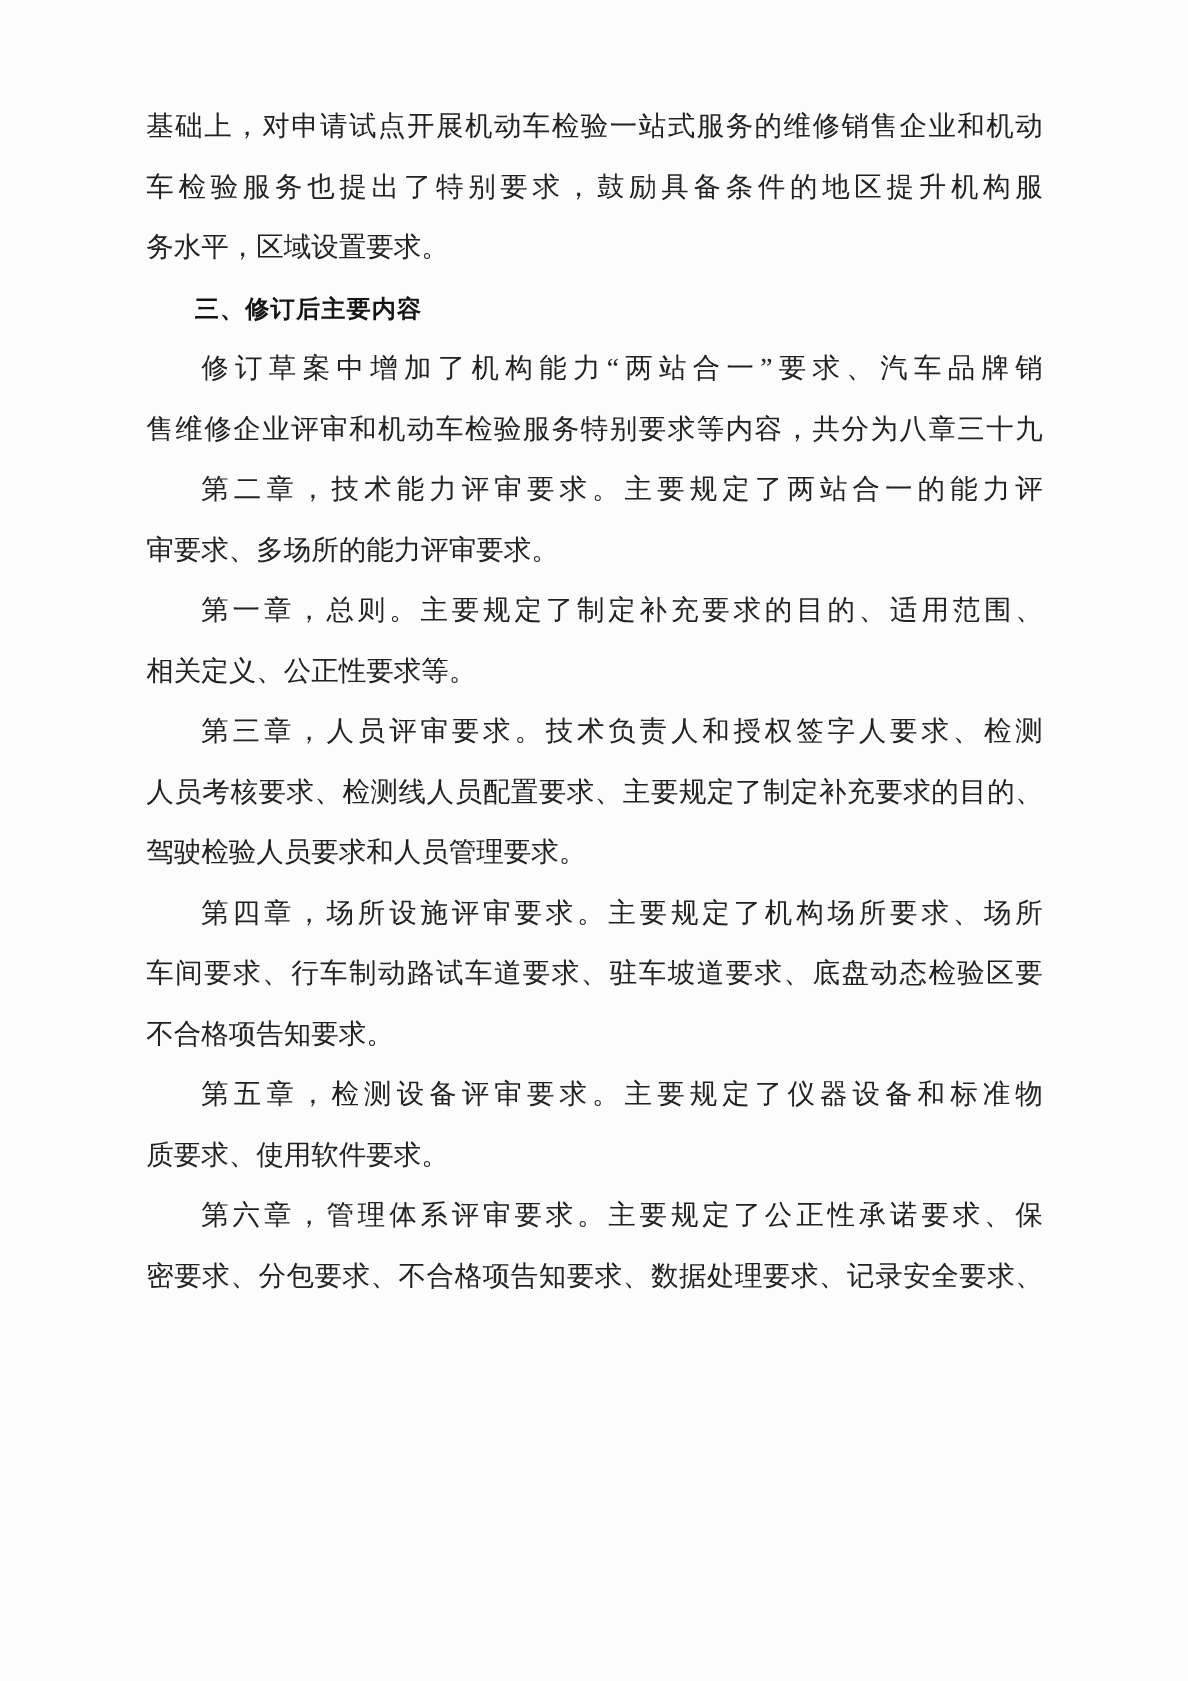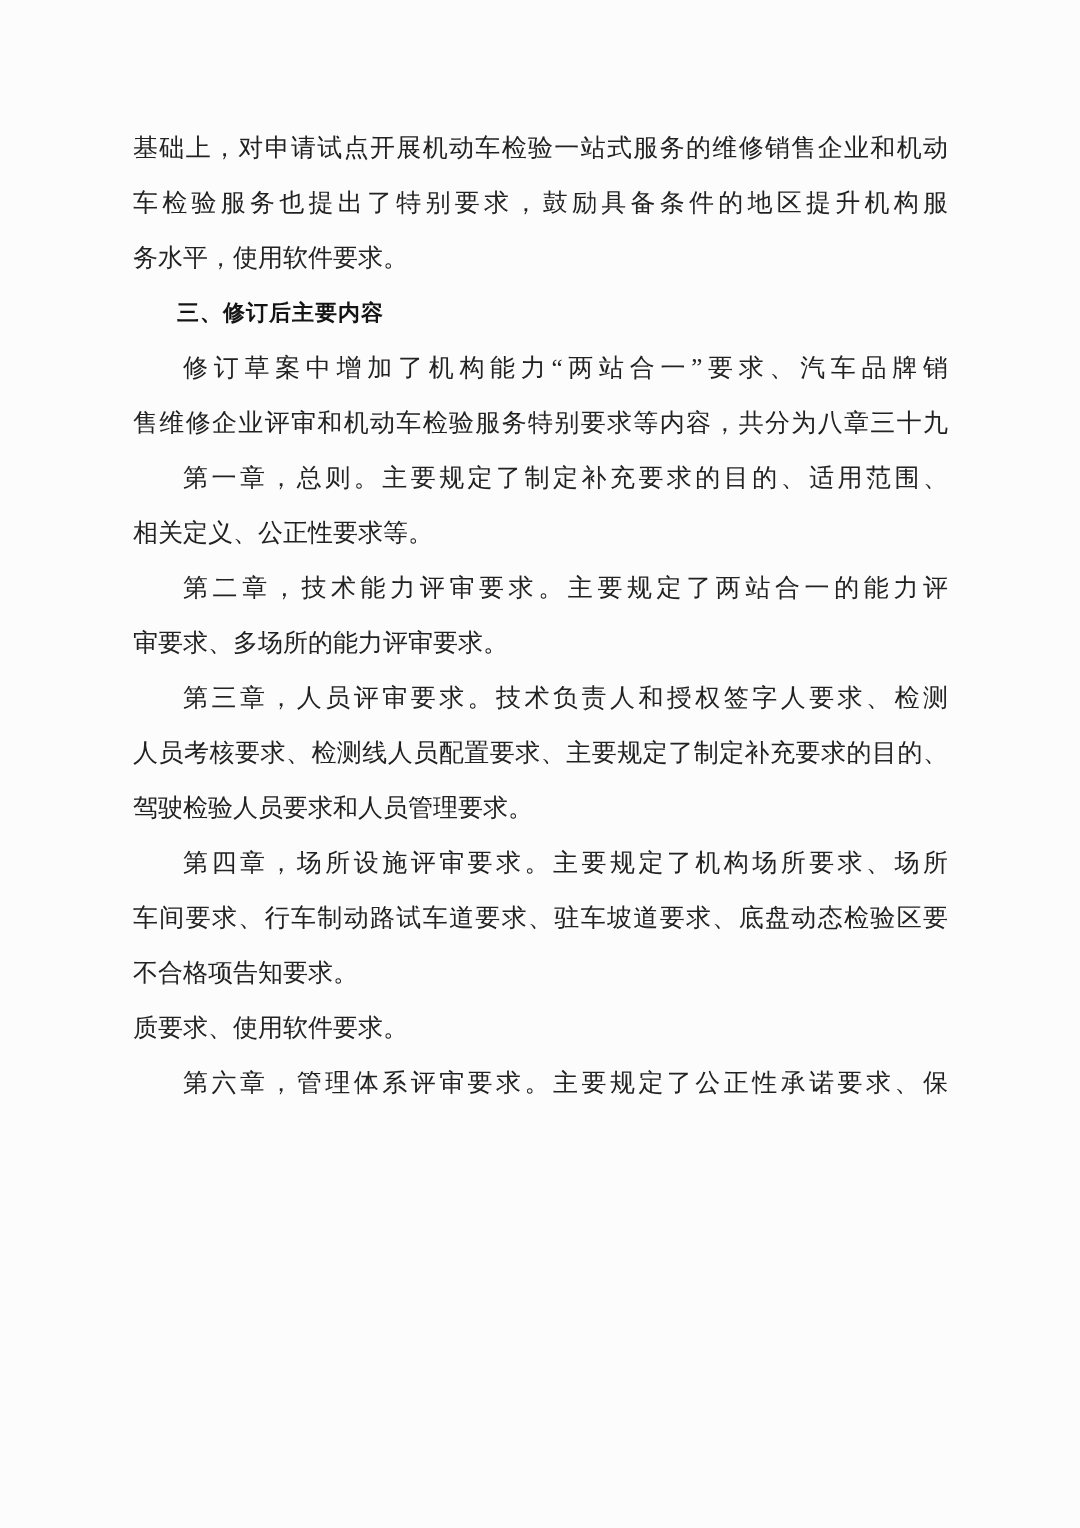--- a/index.html
+++ b/index.html
@@ -8,21 +8,21 @@
     background: #ffffff;
     font-family: "Liberation Serif", serif;
   }
   .page {
     position: relative;
     width: 1080px; height: 1528px;
     background: #fcfcfc;
     overflow: hidden;
   }
   .doc {
-    padding: 120px 132px 0 133px; 
+    padding: 88px 132px 0 133px; 
   }
   .block { margin: 0; }
   .line {
     font-size: 25px;
     line-height: 55px;
     height: 55px;
     color: #222222;
     text-align: left;
     overflow: hidden;
   }
@@ -43,47 +43,49 @@
   }
 </style>
 </head>
 <body>
 
 <main class="page" style="background: rgb(252, 252, 252);">
   <section class="doc" id="doc-root" style="color: rgb(34, 34, 34);">
       <div class="block paragraph">
         <div class="line fill">基础上，对申请试点开展机动车检验一站式服务的维修销售企业和机动</div>
         <div class="line fill">车检验服务也提出了特别要求，鼓励具备条件的地区提升机构服</div>
-        <div class="line">务水平，使用软件要求。</div>
+        <div class="line">务水平，区域设置要求。</div>
       </div>
       <div class="block heading">
         <div class="line indent">三、修订后主要内容</div>
       </div>
       <div class="block paragraph">
         <div class="line fill indent">修订草案中增加了机构能力“两站合一”要求、汽车品牌销</div>
         <div class="line fill">售维修企业评审和机动车检验服务特别要求等内容，共分为八章三十九</div>
       </div>
       <div class="block paragraph">
+        <div class="line fill indent">第二章，技术能力评审要求。主要规定了两站合一的能力评</div>
+        <div class="line">审要求、多场所的能力评审要求。</div>
+      </div>
+      <div class="block paragraph">
         <div class="line fill indent">第一章，总则。主要规定了制定补充要求的目的、适用范围、</div>
         <div class="line">相关定义、公正性要求等。</div>
-      </div>
-      <div class="block paragraph">
-        <div class="line fill indent">第二章，技术能力评审要求。主要规定了两站合一的能力评</div>
-        <div class="line">审要求、多场所的能力评审要求。</div>
       </div>
       <div class="block paragraph">
         <div class="line fill indent">第三章，人员评审要求。技术负责人和授权签字人要求、检测</div>
         <div class="line fill">人员考核要求、检测线人员配置要求、主要规定了制定补充要求的目的、</div>
         <div class="line">驾驶检验人员要求和人员管理要求。</div>
       </div>
       <div class="block paragraph">
         <div class="line fill indent">第四章，场所设施评审要求。主要规定了机构场所要求、场所</div>
         <div class="line fill">车间要求、行车制动路试车道要求、驻车坡道要求、底盘动态检验区要</div>
         <div class="line">不合格项告知要求。</div>
       </div>
       <div class="block paragraph">
+        <div class="line fill indent">第五章，检测设备评审要求。主要规定了仪器设备和标准物</div>
         <div class="line">质要求、使用软件要求。</div>
       </div>
       <div class="block paragraph">
         <div class="line fill indent">第六章，管理体系评审要求。主要规定了公正性承诺要求、保</div>
+        <div class="line fill">密要求、分包要求、不合格项告知要求、数据处理要求、记录安全要求、</div>
       </div>
     </section>
 </main>
 
 </body></html>

